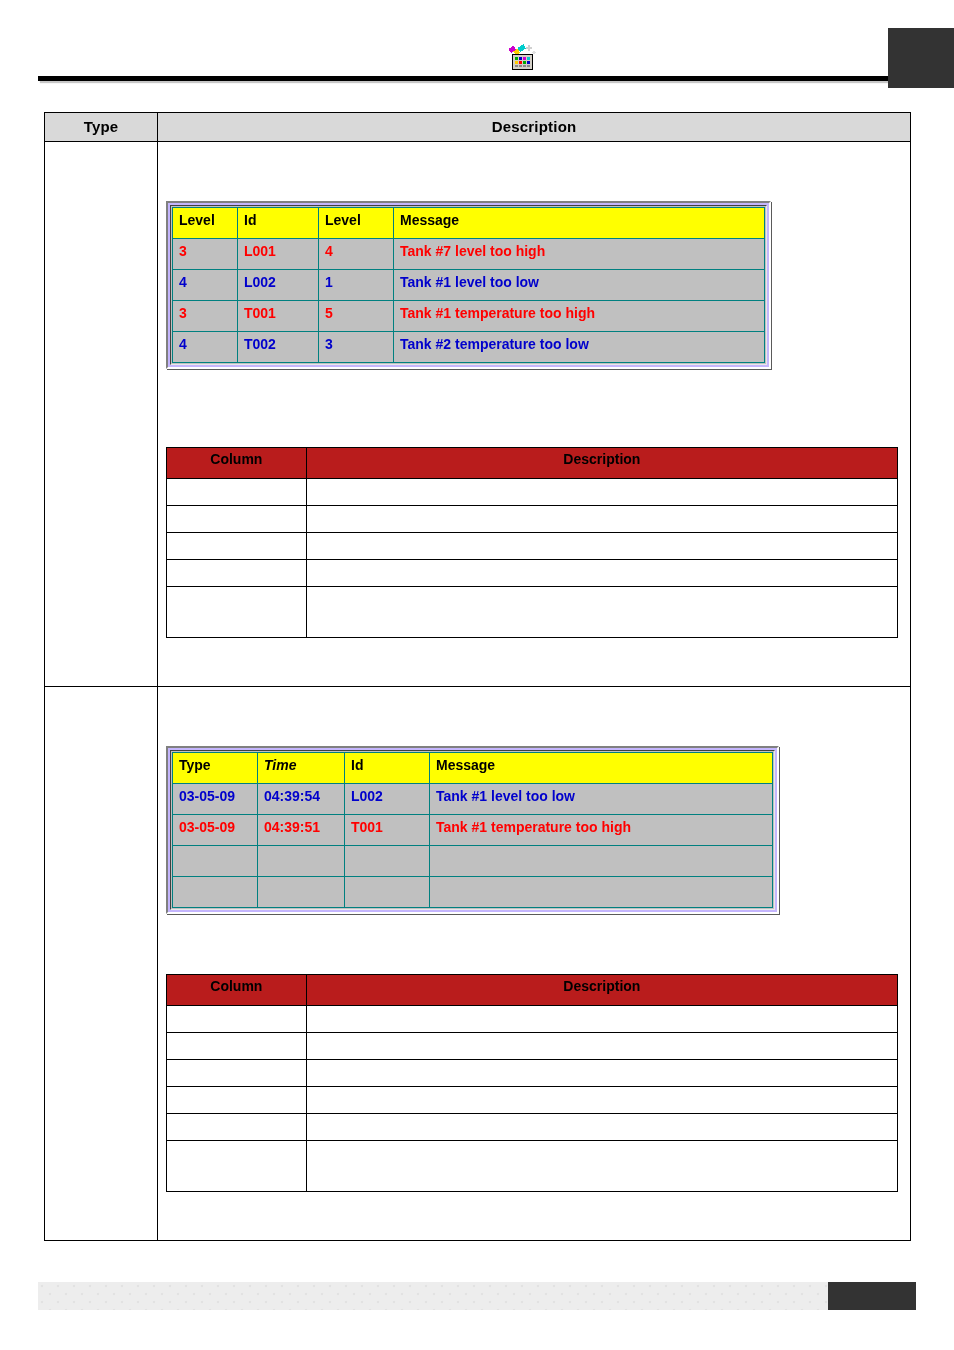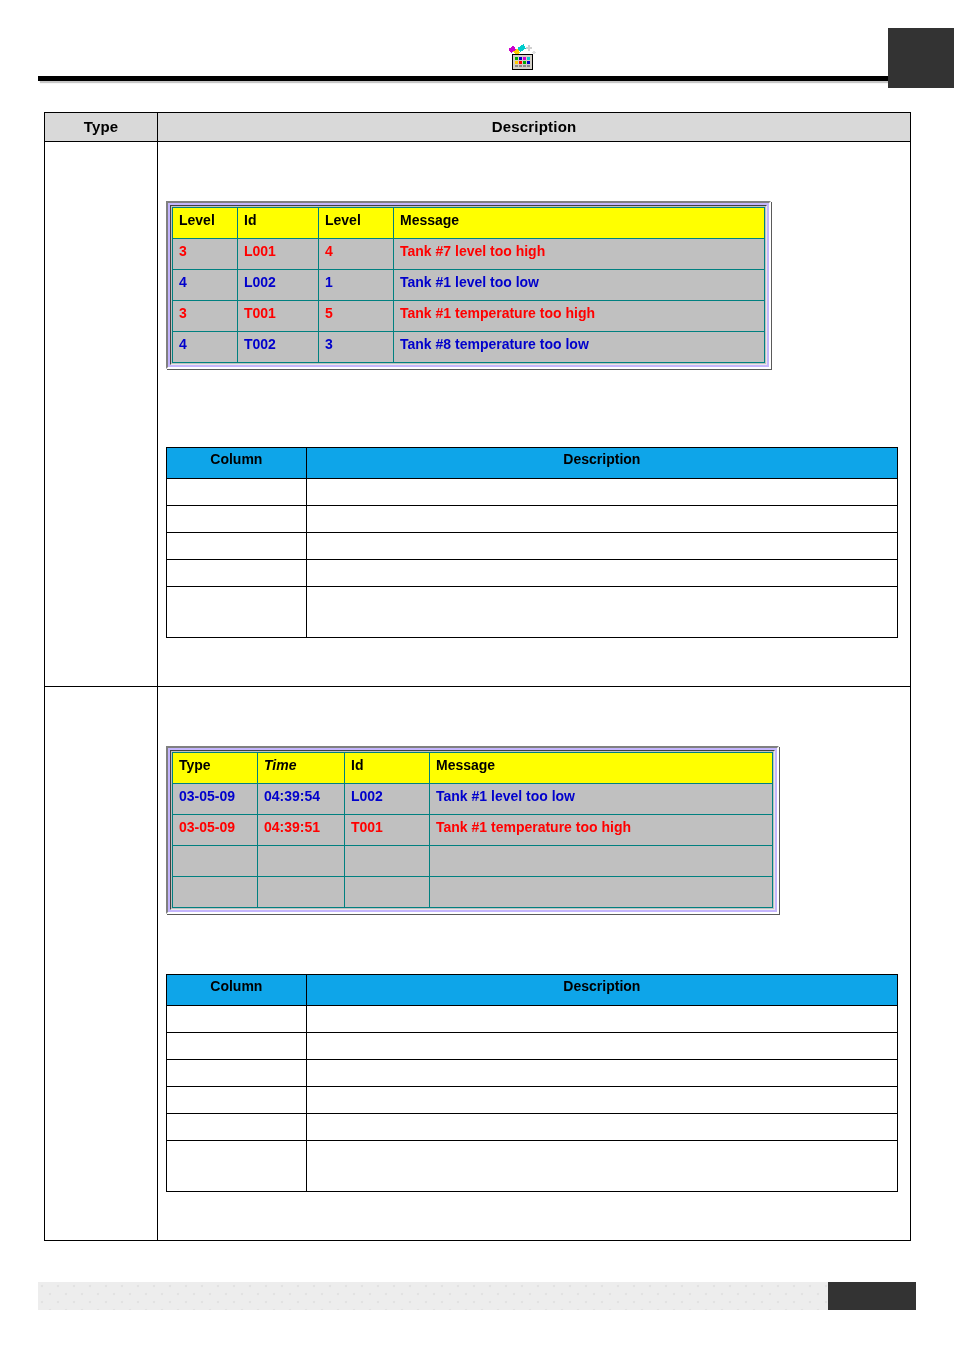--- a/index.html
+++ b/index.html
@@ -151,21 +151,21 @@
     margin-top: 4px;
   }
   table.spec-table th,
   table.spec-table td {
     border: 1px solid #000000;
     padding: 3px 6px;
     font-size: 14px;
     vertical-align: top;
   }
   table.spec-table thead th {
-    background: #0ea5e9;
+    background: #b91c1c;
     font-weight: bold;
     text-align: center;
     height: 24px;
     color: #000000;
   }
   .sp-col  { width: 130px; }
   .sp-desc { width: 600px; }
   .spec-row-cell { height: 20px; }
   .spec-row-cell.tall { height: 44px; }
 
@@ -283,21 +283,21 @@
                   <tr>
                     <td class="v-red">3</td>
                     <td class="v-red">T001</td>
                     <td class="v-red">5</td>
                     <td class="v-red">Tank #1 temperature too high</td>
                   </tr>
                   <tr>
                     <td class="v-blue">4</td>
                     <td class="v-blue">T002</td>
                     <td class="v-blue">3</td>
-                    <td class="v-blue">Tank #8 temperature too low</td>
+                    <td class="v-blue">Tank #2 temperature too low</td>
                   </tr>
                 </tbody>
               </table>
             </div>
           </div>
 
           <div class="spacer-lg"></div>
 
           
           <table class="spec-table">

